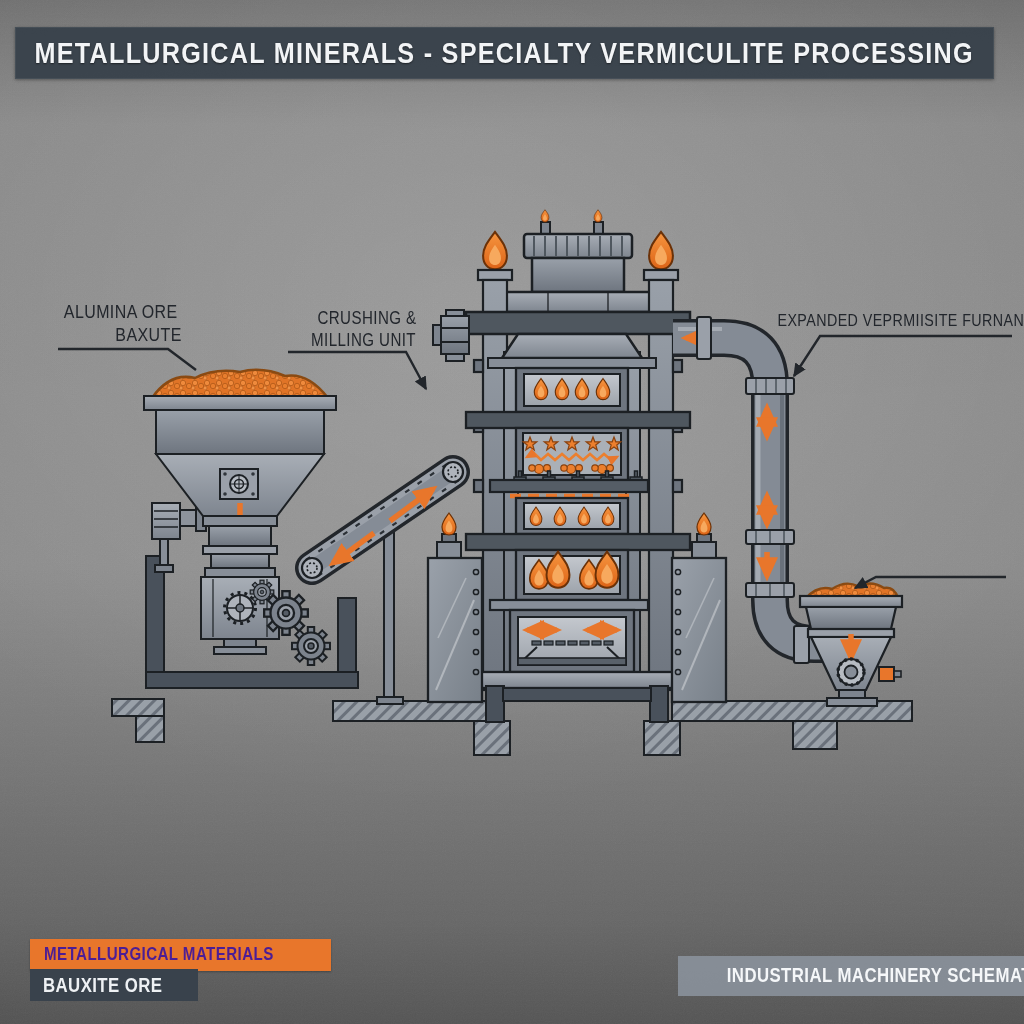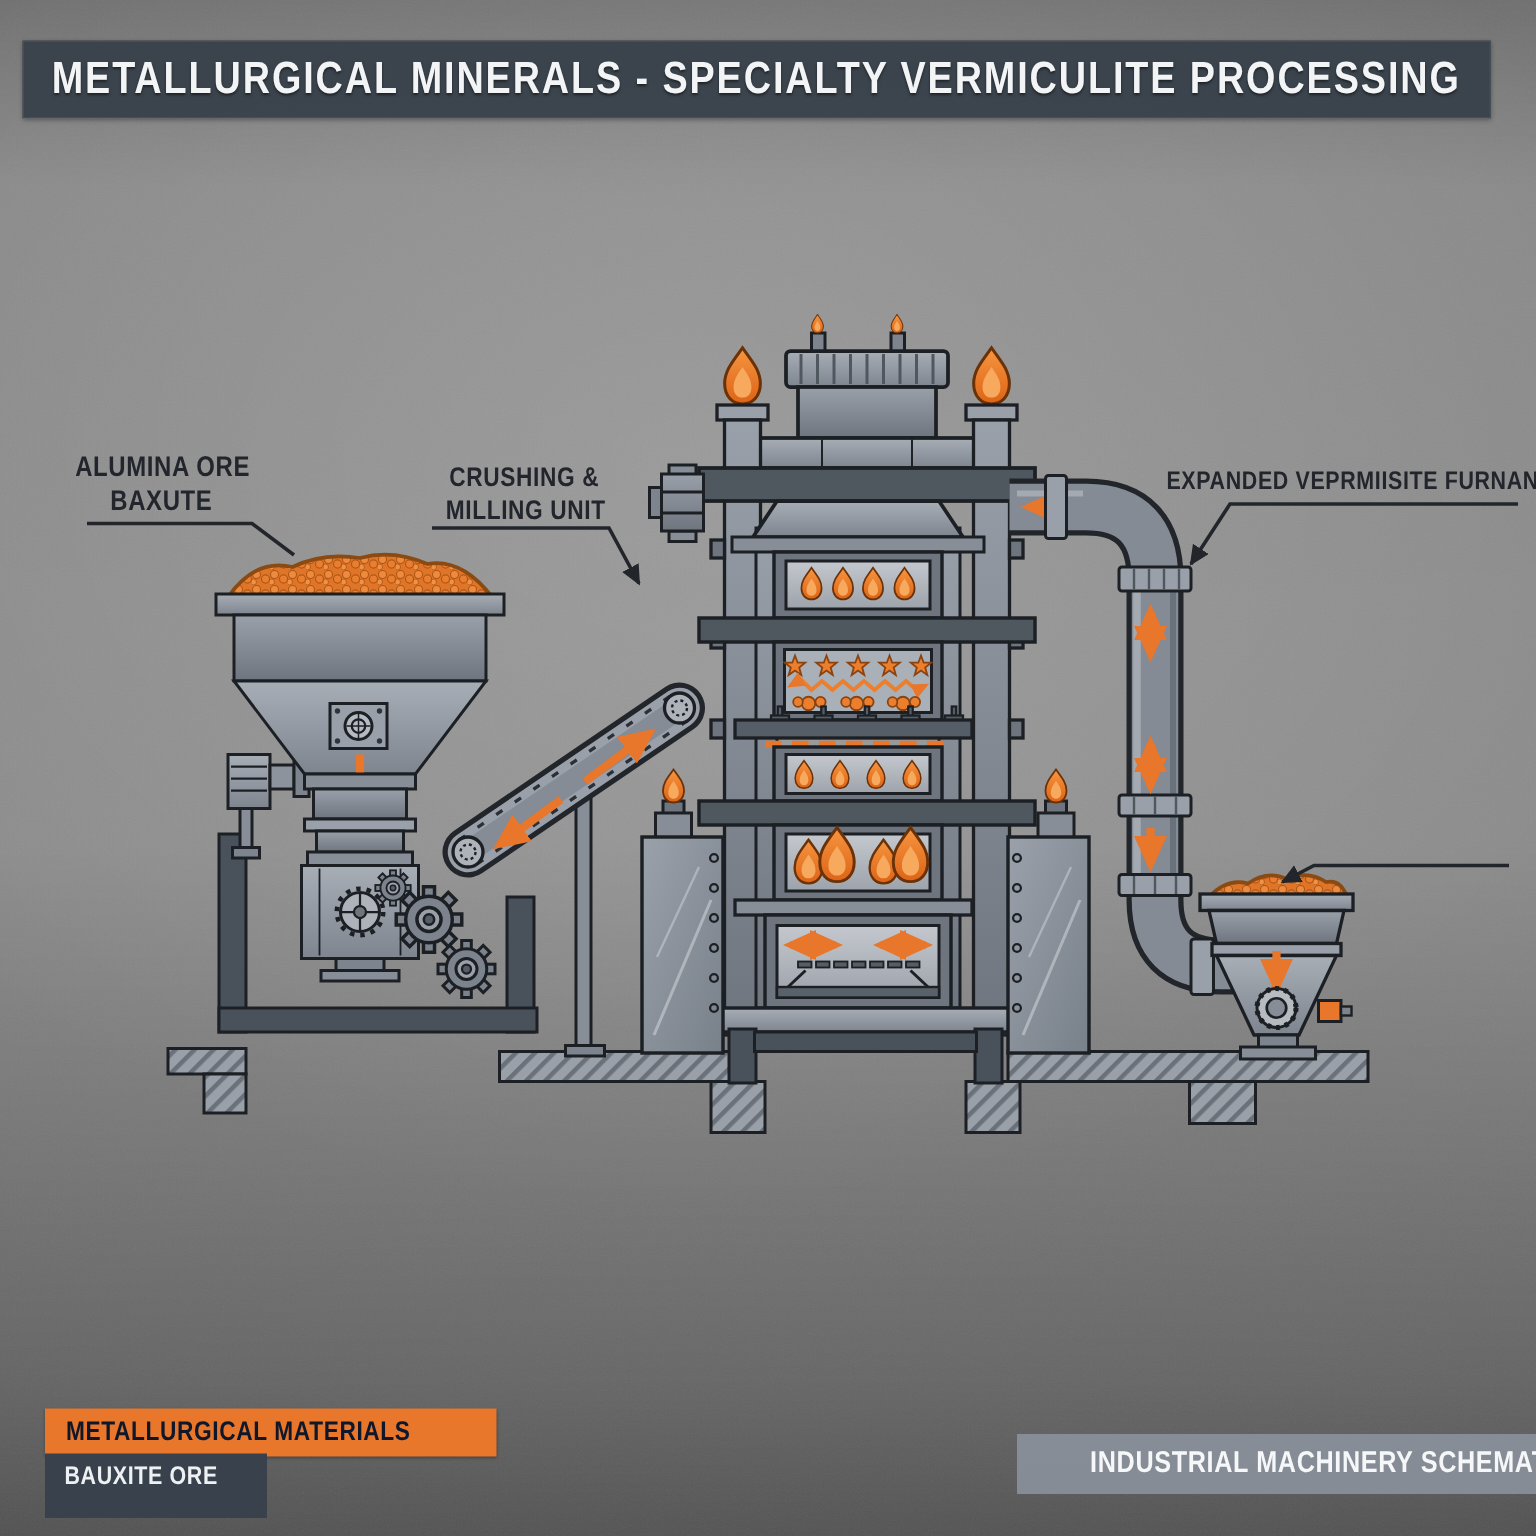--- a/index.html
+++ b/index.html
@@ -15,28 +15,28 @@
   .schematic{position:absolute;left:0;top:0;}
   .cond{display:inline-block;transform:scaleX(.84);transform-origin:50% 50%;white-space:nowrap;}
   .title-bar{
     position:absolute;left:15px;right:30px;top:27px;height:52px;
     background:rgba(54,63,73,0.93);
     box-shadow:inset 0 0 0 1px rgba(255,255,255,0.06), 0 1px 3px rgba(0,0,0,0.35);
     display:flex;align-items:center;justify-content:center;
     color:#f2f4f6;font-weight:bold;font-size:30px;letter-spacing:1.5px;
     text-shadow:0 1px 2px rgba(0,0,0,0.5);
   }
-  .lbl{position:absolute;font-weight:bold;color:#22262c;line-height:1.22;text-align:center;letter-spacing:.5px;}
+  .lbl{position:absolute;font-weight:normal;color:#22262c;line-height:1.22;text-align:right;letter-spacing:.5px;}
   .lbl-alumina{left:28px;top:300px;width:160px;font-size:19px;}
   .lbl-crushing{left:274px;top:308px;width:152px;font-size:18px;}
   .lbl-furnace{left:752px;top:311px;width:266px;font-size:17px;}
   .lbl-dust{left:835px;top:531px;width:186px;font-size:18px;}
   .badge{position:absolute;font-weight:bold;}
-  .badge-primary{left:30px;top:939px;background:#E8762B;color:#0f172a;font-size:18px;padding:5px 14px 6px;letter-spacing:.5px;box-shadow:0 1px 2px rgba(0,0,0,.3);}
-  .badge-secondary{left:30px;top:969px;background:#39424c;color:#eef1f4;font-size:17px;padding:5px 13px 18px;letter-spacing:.5px;}
+  .badge-primary{left:30px;top:939px;background:#E8762B;color:#4c1d95;font-size:18px;padding:5px 14px 6px;letter-spacing:.5px;box-shadow:0 1px 2px rgba(0,0,0,.3);}
+  .badge-secondary{left:30px;top:969px;background:#39424c;color:#eef1f4;font-size:20px;padding:5px 13px 4px;letter-spacing:.5px;}
   .badge-footer{left:678px;top:956px;background:rgba(139,147,157,0.88);color:#f5f7f9;font-size:20px;padding:8px 18px 9px;letter-spacing:.5px;}
   .badge .cond{transform-origin:0 50%;}
   .badge-footer .cond{transform-origin:50% 50%;}
 </style>
 </head>
 <body>
 
 <div class="stage">
 
   <svg class="noise" width="1024" height="1024">

